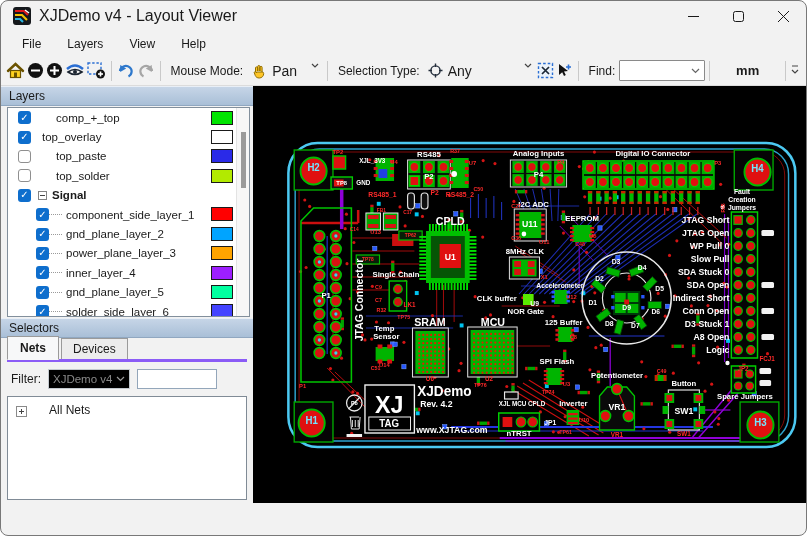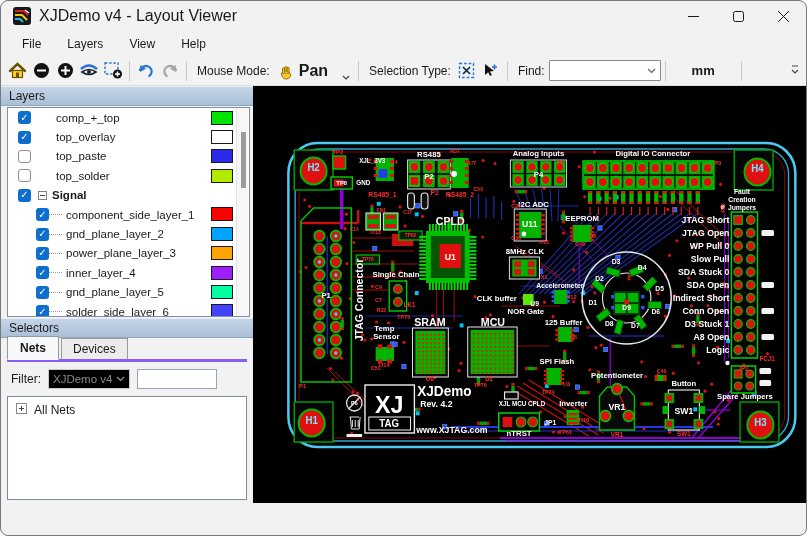--- a/index.html
+++ b/index.html
@@ -13,21 +13,21 @@
   .win-controls{margin-left:auto;display:flex;height:100%;}
   .winbtn{width:45px;height:100%;display:flex;align-items:center;justify-content:center;}
   
   .menubar{height:25px;display:flex;align-items:center;padding-left:8px;}
   .menu-item{padding:4px 13px;font-size:12px;}
   
   .toolbar{height:30px;display:flex;align-items:center;padding:0 4px;border-bottom:1px solid #dcdcdc;}
   .tb-ico{width:22px;height:22px;display:flex;align-items:center;justify-content:center;margin:0 1px;}
   .tb-sep{width:1px;height:20px;background:#c9c9c9;margin:0 4px;}
   .tb-label{font-size:12px;margin:0 4px 0 6px;white-space:pre;}
-  .tb-combo{display:flex;align-items:flex-end;font-size:16px;padding:2px 4px;font-weight:bold;}
+  .tb-combo{display:flex;align-items:flex-start;font-size:14px;padding:2px 4px;}
   .tb-combo .arrow{margin-left:14px;}
   .combo-box{width:112px;height:21px;border:1px solid #8a8a8a;background:#fff;display:flex;align-items:center;justify-content:flex-end;padding-right:4px;border-radius:1px;}
   .mm{font-size:13px;font-weight:bold;margin:0 22px;}
   .overflow{margin-left:auto;margin-right:2px;}
   
   .main{display:flex;height:417px;}
   .sidebar{width:252px;background:#f2f2f2;display:flex;flex-direction:column;}
   .canvas{flex:1;background:#000;padding-left:16px;}
   .panel-header{height:20px;background:linear-gradient(#c6d5e7,#a9bfd7);border-top:1px solid #e9eff6;
     border-bottom:1px solid #90a7c0;font-size:12px;padding:2px 8px;}
@@ -45,21 +45,21 @@
   .vthumb{position:absolute;left:4px;width:5px;top:24px;height:56px;background:#9b9b9b;}
   .tabs{display:flex;align-items:flex-end;margin:2px 6px 0 6px;border-bottom:3px solid #8b5cf6;height:22px;}
   .tab{font-size:12px;padding:3px 11px;border:1px solid #9a9a9a;border-bottom:none;background:#ececec;margin-right:2px;}
   .tab.active{background:#f7f8f9;font-weight:bold;position:relative;top:1px;padding:4px 12px;border-bottom:1px solid #f7f8f9;}
   .filter-row{display:flex;align-items:center;padding:7px 0 5px 10px;gap:7px;}
   .filter-label{font-size:12px;}
   .filter-combo{width:82px;height:20px;border:1px solid #c3c9cf;background:#000000;color:#8a8a8a;
     font-size:11.5px;display:flex;align-items:center;padding:0 4px;justify-content:space-between;}
   .filter-input{width:80px;height:20px;border:1px solid #93a6ba;background:#fff;}
   .nets-box{height:104px;margin:2px 6px;border:1px solid #808b96;background:#fff;padding:6px 8px;}
-  .tree-row{display:flex;align-items:flex-start;font-size:12px;gap:7px;}
+  .tree-row{display:flex;align-items:flex-end;font-size:12px;gap:22px;}
   .plusbox{width:11px;height:11px;border:1px solid #8a8a8a;position:relative;background:#fff;flex:0 0 11px;}
   .plusbox::after{content:"";position:absolute;left:2px;right:2px;top:4px;height:1px;background:#444;}
   .plusbox::before{content:"";position:absolute;top:2px;bottom:2px;left:4px;width:1px;background:#444;}
   
   .statusbar{height:33px;display:flex;justify-content:flex-end;align-items:flex-start;padding:7px 22px 0 0;font-size:12px;position:relative;}
   .statusbar span{margin-left:15px;white-space:pre;}
   .grip{position:absolute;right:3px;bottom:3px;}
 </style>
 </head>
 <body>
@@ -157,20 +157,30 @@
         <path d="M4.5 9 V5 a1.1 1.1 0 0 1 2.2 0 V8 M6.7 8 V3.6 a1.1 1.1 0 0 1 2.2 0 V8 M8.9 8 V4.4 a1.1 1.1 0 0 1 2.2 0 V9" fill="#ffc627" stroke="#916e00" stroke-width="1"></path>
         <path d="M3.2 9.5 a1 1 0 0 1 1.8 -0.4 L5.5 10 V9 h5.6 a1.6 1.6 0 0 1 1.6 1.6 c0 2.4 -1.8 4.4 -4.4 4.4 c-2.2 0 -3.4 -1 -4 -2.4 Z" fill="#ffc627" stroke="#916e00" stroke-width="1"></path>
       </svg>
       <span style="margin-left:5px">Pan</span>
       <svg class="arrow" width="8" height="5" viewBox="0 0 8 5">
           <path d="M1 1 L4 4 L7 1" fill="none" stroke="#444" stroke-width="1.2"></path>
         </svg>
     </div>
     <div class="tb-sep"></div>
     <span class="tb-label">Selection Type:</span>
+    <div class="tb-combo">
+      <svg width="15" height="15" viewBox="0 0 15 15">
+        <circle cx="7.5" cy="7.5" r="4.6" fill="none" stroke="#222c3a" stroke-width="1.4"></circle>
+        <path d="M7.5 0.5 V4 M7.5 11 V14.5 M0.5 7.5 H4 M11 7.5 H14.5" stroke="#222c3a" stroke-width="1.4"></path>
+      </svg>
+      <span style="margin-left:5px">Any</span>
+      <svg class="arrow" style="margin-left:52px" width="8" height="5" viewBox="0 0 8 5">
+          <path d="M1 1 L4 4 L7 1" fill="none" stroke="#444" stroke-width="1.2"></path>
+        </svg>
+    </div>
     <div class="tb-ico">
       <svg width="17" height="17" viewBox="0 0 17 17">
         <rect x="1.5" y="1.5" width="14" height="14" fill="#eaf2fb" stroke="#2b6fd3" stroke-width="1.4" stroke-dasharray="2.6 2"></rect>
         <path d="M5 5 L12 12 M12 5 L5 12" stroke="#1c2836" stroke-width="1.7"></path>
       </svg>
     </div>
     <div class="tb-ico">
       <svg width="17" height="17" viewBox="0 0 17 17">
         <path d="M3 2 L3 13 L6.2 10.3 L8 14 L9.8 13.1 L8 9.5 L12 9 Z" fill="#111"></path>
         <path d="M12.5 2.5 V7.5 M10 5 H15" stroke="#2b6fd3" stroke-width="1.6"></path>
@@ -199,21 +209,21 @@
       <div class="panel-header">Layers</div>
       <div class="layers-box">
         <div id="layers-rows">
             <div class="lrow">
               <span class="cb on" style="margin-left: 10px;">✓</span>
               <span class="lbl" style="margin-left: 25px;">comp_+_top</span>
               <span class="swatch" style="background: rgb(0, 228, 0);"></span>
             </div>
             <div class="lrow">
               <span class="cb on" style="margin-left: 10px;">✓</span>
-              <span class="lbl" style="margin-left: 25px;">top_overlay</span>
+              <span class="lbl" style="margin-left: 11px;">top_overlay</span>
               <span class="swatch" style="background: rgb(255, 255, 255);"></span>
             </div>
             <div class="lrow">
               <span class="cb off" style="margin-left: 10px;"></span>
               <span class="lbl" style="margin-left: 25px;">top_paste</span>
               <span class="swatch" style="background: rgb(42, 42, 232);"></span>
             </div>
             <div class="lrow">
               <span class="cb off" style="margin-left: 10px;"></span>
               <span class="lbl" style="margin-left: 25px;">top_solder</span>

